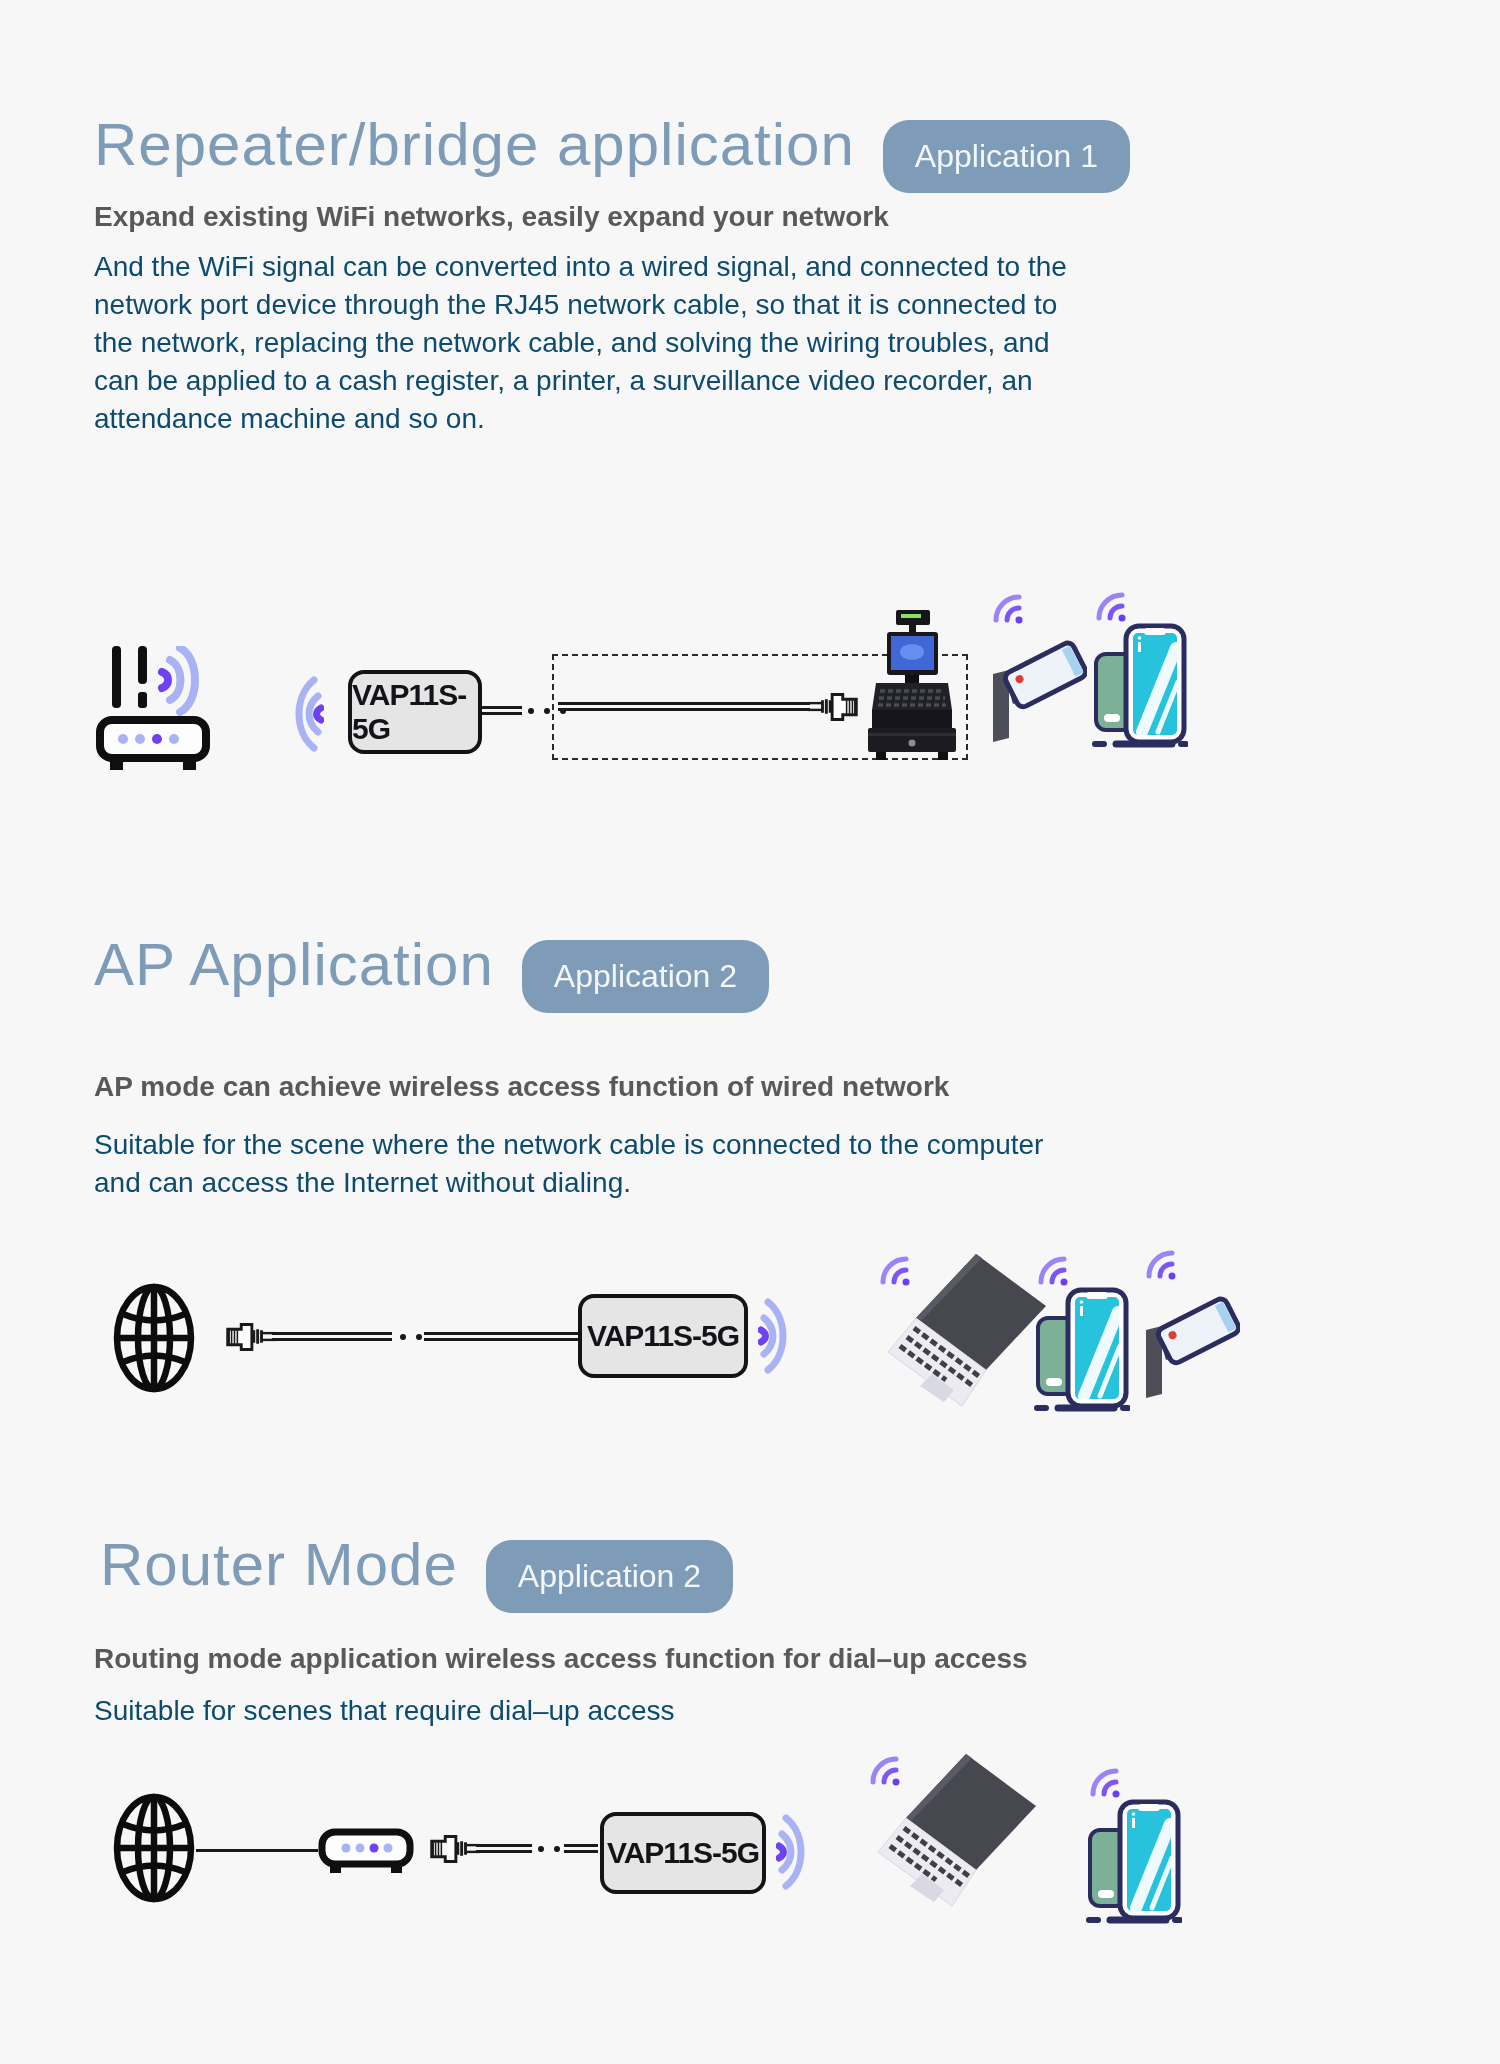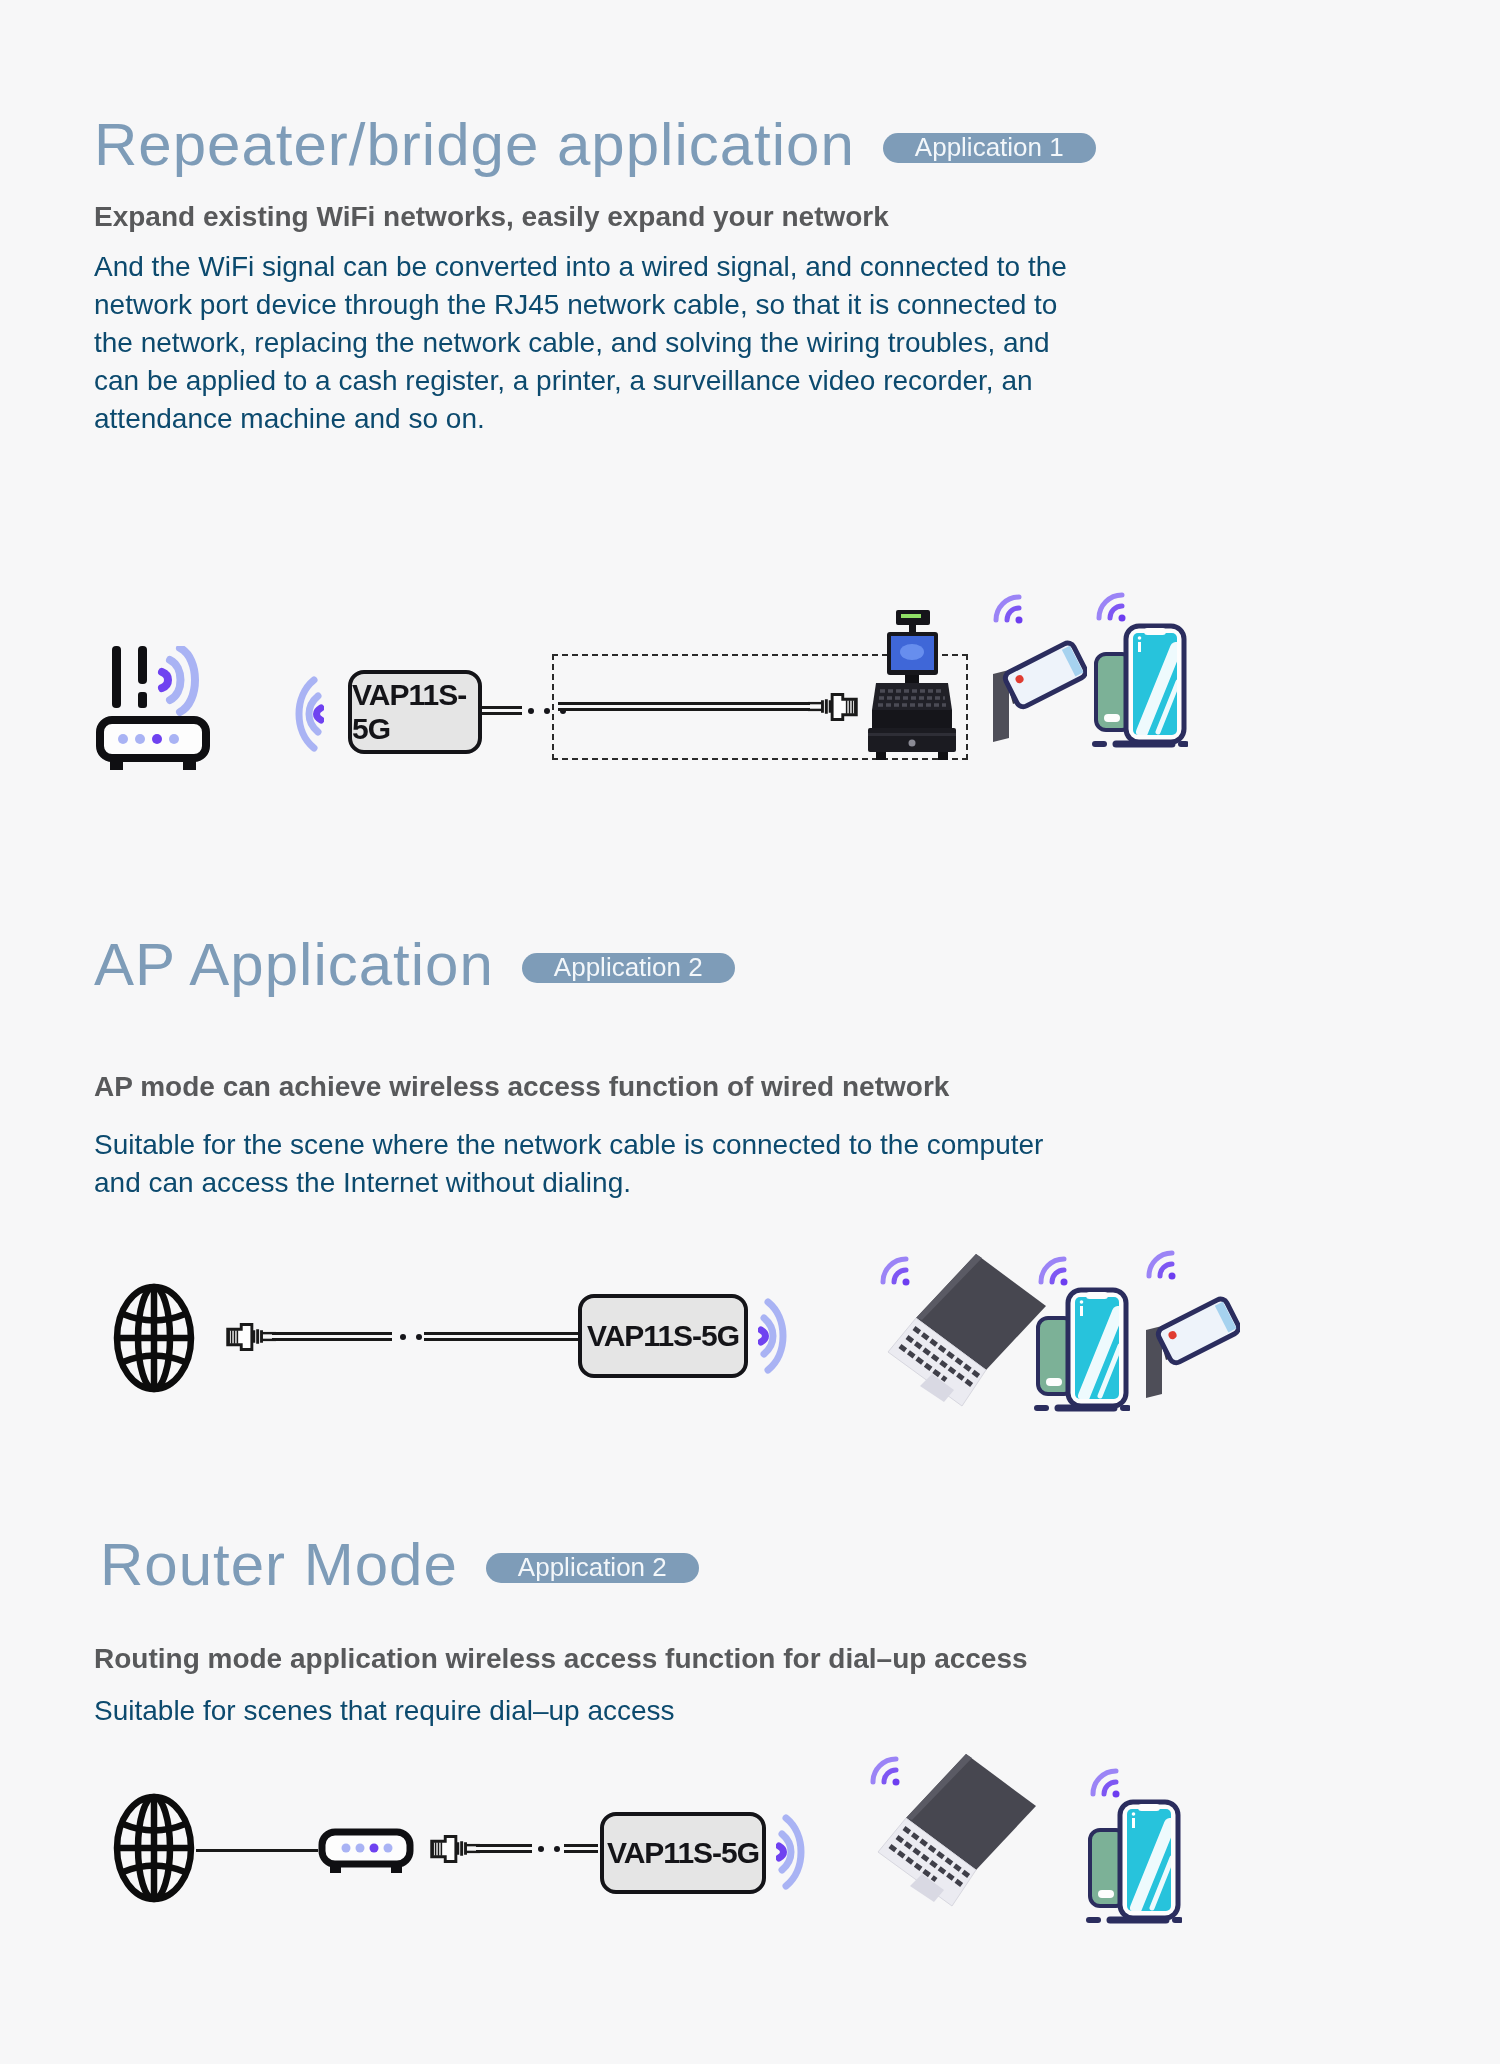--- a/index.html
+++ b/index.html
@@ -1,22 +1,22 @@
 <!DOCTYPE html>
 <html><head>
 <meta charset="utf-8">
 <style>
   html,body{margin:0;padding:0;}
   body{background:#f7f7f8;font-family:"Liberation Sans", sans-serif;}
   .page{position:relative;width:1312px;height:2064px;background:#f7f7f8;overflow:hidden;text-decoration:underline;}
   .abs{position:absolute;}
   .title-row{display:flex;align-items:flex-start;}
   .sec-title{font-size:60px;font-weight:400;color:#7e9cb8;letter-spacing:1px;line-height:1.1;white-space:nowrap;}
-  .badge{margin-left:28px;margin-top:21px;background:#7e9cb8;color:#f3f7fa;font-size:26px;
-         padding:0 32px;border-radius:26px;white-space:nowrap;line-height:1.15;}
+  .badge{margin-left:28px;margin-top:8px;background:#7e9cb8;color:#f3f7fa;font-size:32px;
+         padding:18px 32px;border-radius:26px;white-space:nowrap;line-height:1.15;}
   .sec-subtitle{font-size:28px;font-weight:bold;color:#58595b;white-space:pre-line;line-height:37px;text-align:center;}
   .sec-body{font-size:28px;color:#0c4a6e;white-space:pre-line;line-height:38px;}
   .vap{background:#e5e5e5;border:4px solid #141418;border-radius:16px;display:flex;align-items:center;
        justify-content:center;font-weight:bold;font-size:30px;color:#141418;letter-spacing:-1px;box-sizing:border-box;}
   .cable{border-top:3px solid #1a1a1a;border-bottom:3px solid #1a1a1a;height:9px;box-sizing:border-box;}
   .hline{background:#1a1a1a;height:3px;}
   .dashedbox{border:2px dashed #2a2a2a;box-sizing:border-box;}
   .dots{display:flex;gap:10px;align-items:center;}
   .dots i{width:6px;height:6px;border-radius:50%;background:#15151a;display:block;}
   .flip{transform:scaleX(-1);}

